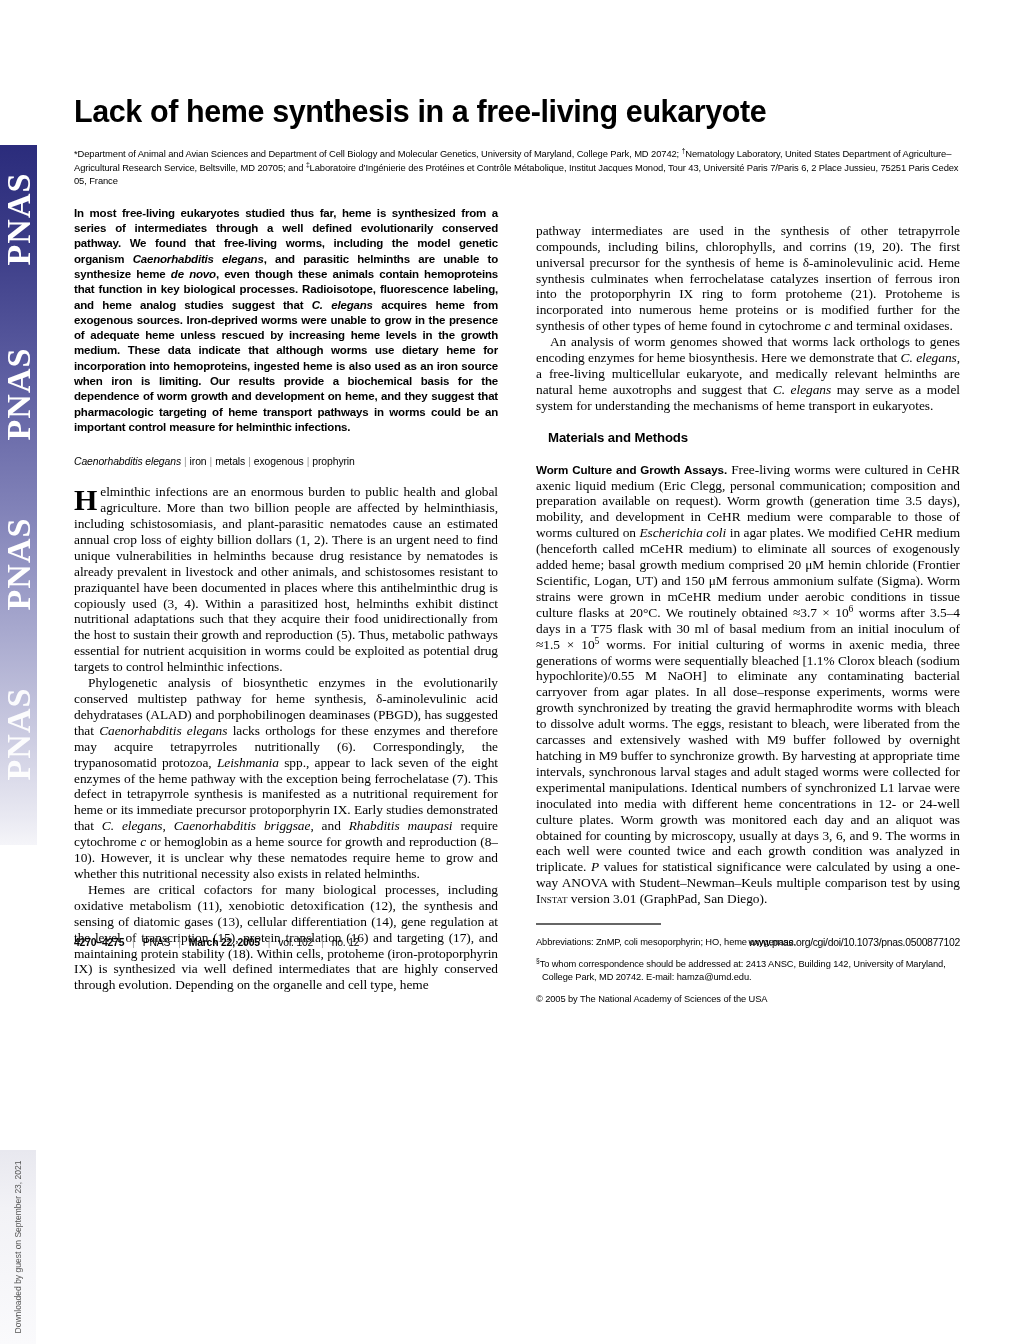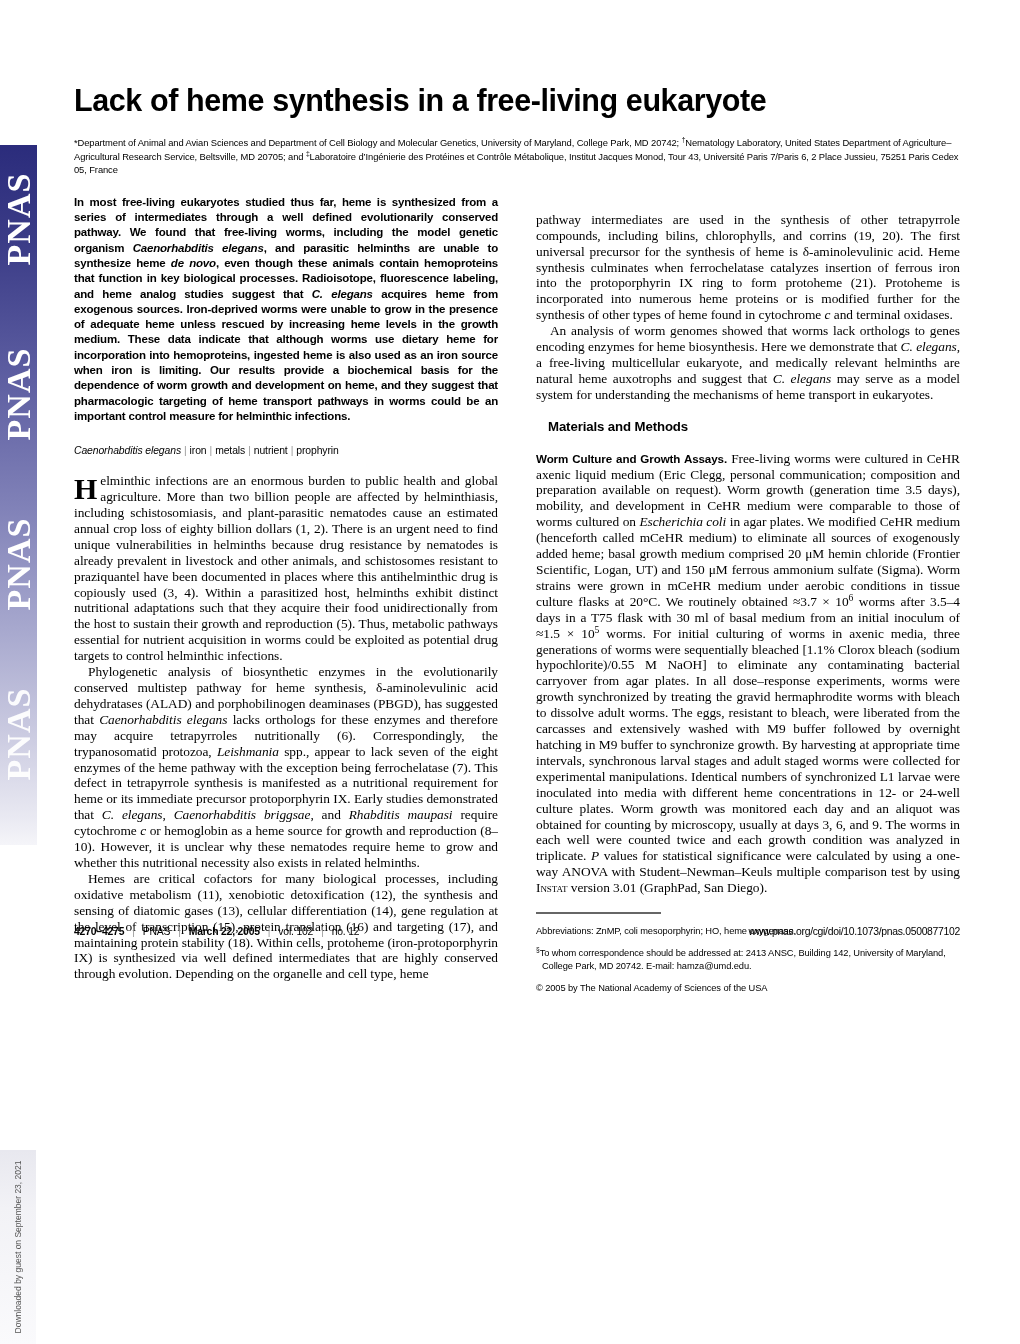--- a/index.html
+++ b/index.html
@@ -53,21 +53,21 @@
     transform: translate(-50%, -50%) rotate(-90deg);
     white-space: nowrap;
     font-family: "Liberation Sans", sans-serif;
     font-size: 8.5px;
     color: #555;
   }
 
   
   #page {
     position: absolute;
-    left: 74px; top: 5px;
+    left: 74px; top: 16px;
     width: 886px; height: 984px;
   }
 
   
   #article-title {
     font-family: "Liberation Sans", sans-serif;
     font-weight: bold;
     font-size: 30.5px;
     line-height: 34px;
     letter-spacing: -0.4px;
@@ -215,21 +215,21 @@
 
   <div id="affiliations">*Department of Animal and Avian Sciences and Department of Cell Biology and Molecular Genetics, University of Maryland, College Park, MD 20742; <sup>†</sup>Nematology Laboratory, United States Department of Agriculture–Agricultural Research Service, Beltsville, MD 20705; and <sup>‡</sup>Laboratoire d’Ingénierie des Protéines et Contrôle Métabolique, Institut Jacques Monod, Tour 43, Université Paris 7/Paris 6, 2 Place Jussieu, 75251 Paris Cedex 05, France</div>
 
 
   <div id="body-cols">
 
     <div class="col">
 
       <p id="abstract">In most free-living eukaryotes studied thus far, heme is synthesized from a series of intermediates through a well defined evolutionarily conserved pathway. We found that free-living worms, including the model genetic organism <i>Caenorhabditis elegans</i>, and parasitic helminths are unable to synthesize heme <i>de novo</i>, even though these animals contain hemoproteins that function in key biological processes. Radioisotope, fluorescence labeling, and heme analog studies suggest that <i>C. elegans</i> acquires heme from exogenous sources. Iron-deprived worms were unable to grow in the presence of adequate heme unless rescued by increasing heme levels in the growth medium. These data indicate that although worms use dietary heme for incorporation into hemoproteins, ingested heme is also used as an iron source when iron is limiting. Our results provide a biochemical basis for the dependence of worm growth and development on heme, and they suggest that pharmacologic targeting of heme transport pathways in worms could be an important control measure for helminthic infections.</p>
 
-      <div id="keywords"><span><i>Caenorhabditis elegans</i></span><span class="sep">|</span><span>iron</span><span class="sep">|</span><span>metals</span><span class="sep">|</span><span>nutrient</span><span class="sep">|</span><span>prophyrin</span></div>
+      <div id="keywords"><span><i>Caenorhabditis elegans</i></span><span class="sep">|</span><span>iron</span><span class="sep">|</span><span>metals</span><span class="sep">|</span><span>exogenous</span><span class="sep">|</span><span>prophyrin</span></div>
 
       <p class="body first"><span class="dropcap">H</span><span>elminthic infections are an enormous burden to public health and global agriculture. More than two billion people are affected by helminthiasis, including schistosomiasis, and plant-parasitic nematodes cause an estimated annual crop loss of eighty billion dollars (1, 2). There is an urgent need to find unique vulnerabilities in helminths because drug resistance by nematodes is already prevalent in livestock and other animals, and schistosomes resistant to praziquantel have been documented in places where this antihelminthic drug is copiously used (3, 4). Within a parasitized host, helminths exhibit distinct nutritional adaptations such that they acquire their food unidirectionally from the host to sustain their growth and reproduction (5). Thus, metabolic pathways essential for nutrient acquisition in worms could be exploited as potential drug targets to control helminthic infections.</span></p>
 
       <p class="body">Phylogenetic analysis of biosynthetic enzymes in the evolutionarily conserved multistep pathway for heme synthesis, δ-aminolevulinic acid dehydratases (ALAD) and porphobilinogen deaminases (PBGD), has suggested that <i>Caenorhabditis elegans</i> lacks orthologs for these enzymes and therefore may acquire tetrapyrroles nutritionally (6). Correspondingly, the trypanosomatid protozoa, <i>Leishmania</i> spp., appear to lack seven of the eight enzymes of the heme pathway with the exception being ferrochelatase (7). This defect in tetrapyrrole synthesis is manifested as a nutritional requirement for heme or its immediate precursor protoporphyrin IX. Early studies demonstrated that <i>C. elegans</i>, <i>Caenorhabditis briggsae</i>, and <i>Rhabditis maupasi</i> require cytochrome <i>c</i> or hemoglobin as a heme source for growth and reproduction (8–10). However, it is unclear why these nematodes require heme to grow and whether this nutritional necessity also exists in related helminths.</p>
 
       <p class="body">Hemes are critical cofactors for many biological processes, including oxidative metabolism (11), xenobiotic detoxification (12), the synthesis and sensing of diatomic gases (13), cellular differentiation (14), gene regulation at the level of transcription (15), protein translation (16) and targeting (17), and maintaining protein stability (18). Within cells, protoheme (iron-protoporphyrin IX) is synthesized via well defined intermediates that are highly conserved through evolution. Depending on the organelle and cell type, heme</p>
     </div>
 
     <div class="col">
 

